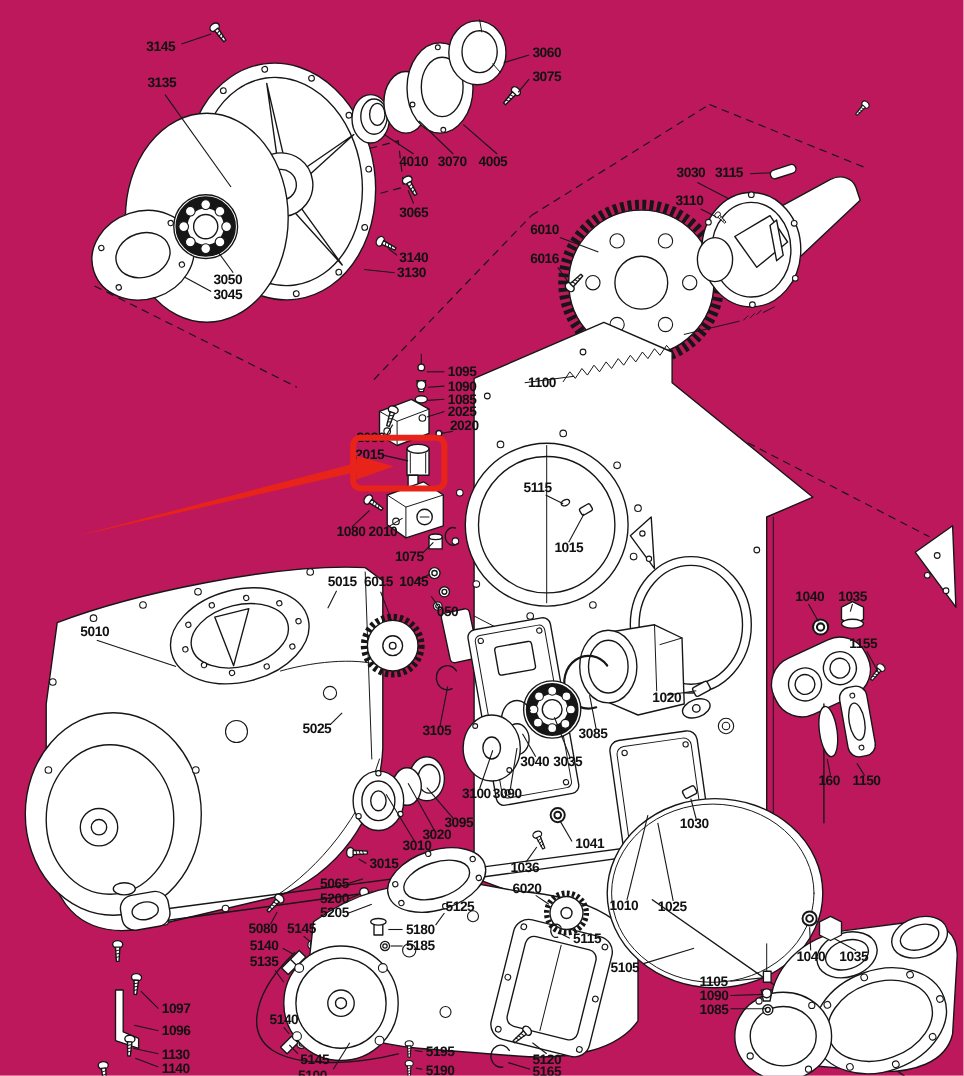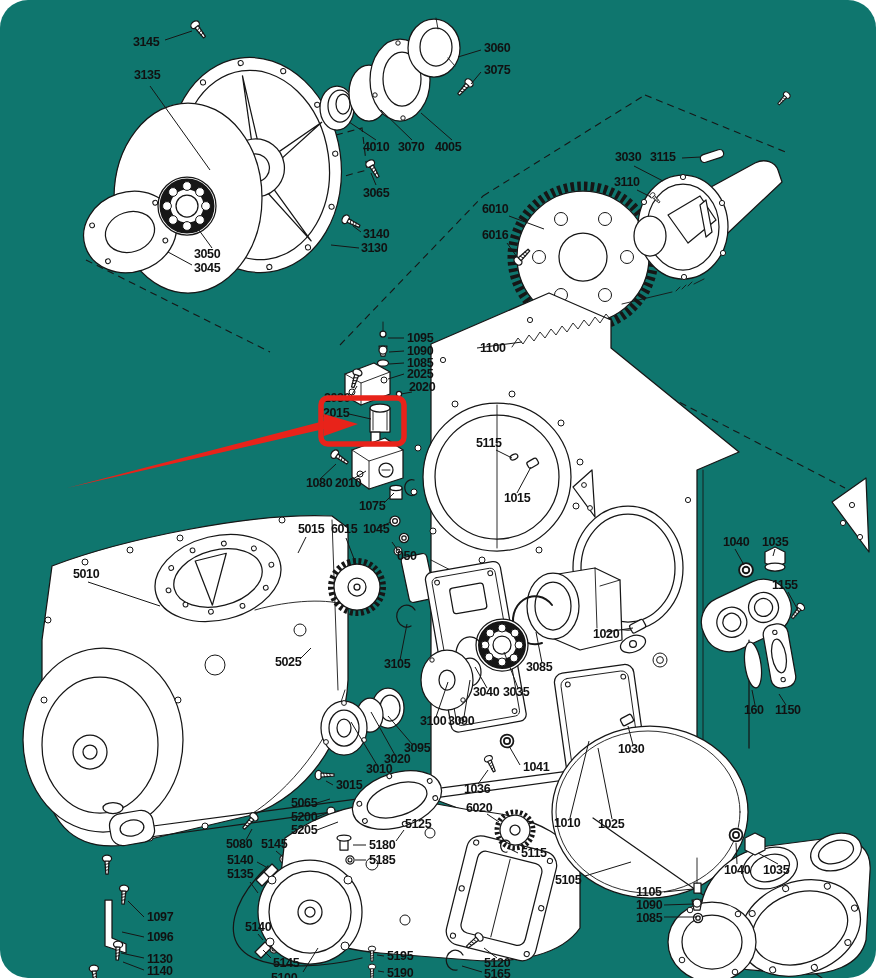--- a/index.html
+++ b/index.html
@@ -1,16 +1,16 @@
 <!DOCTYPE html>
 <html><head>
 <meta charset="utf-8">
 <style>
   html,body{margin:0;padding:0;background:#fff;}
-  #stage{position:relative;width:876px;height:978px;background:#0f766e;overflow:hidden;border-radius:28px;}
+  #stage{position:relative;width:876px;height:978px;background:#be185d;overflow:hidden;}
   svg{display:block}
   .ln{fill:none;stroke:#161616;stroke-width:1.25;stroke-linejoin:round;stroke-linecap:round;}
   .lnf{fill:#ffffff;stroke:#161616;stroke-width:1.25;stroke-linejoin:round;}
   .thin{stroke-width:0.9;}
   .thick{stroke-width:2;}
   .dsh{fill:none;stroke:#161616;stroke-width:1.1;stroke-dasharray:7 5;}
   .dot{fill:#ffffff;stroke:#161616;stroke-width:1;}
   .ldr{stroke:#161616;stroke-width:1;fill:none;}
   .plbl{font:bold 12.5px "Liberation Sans","DejaVu Sans",sans-serif;letter-spacing:-0.4px;fill:#111;}
 </style>

